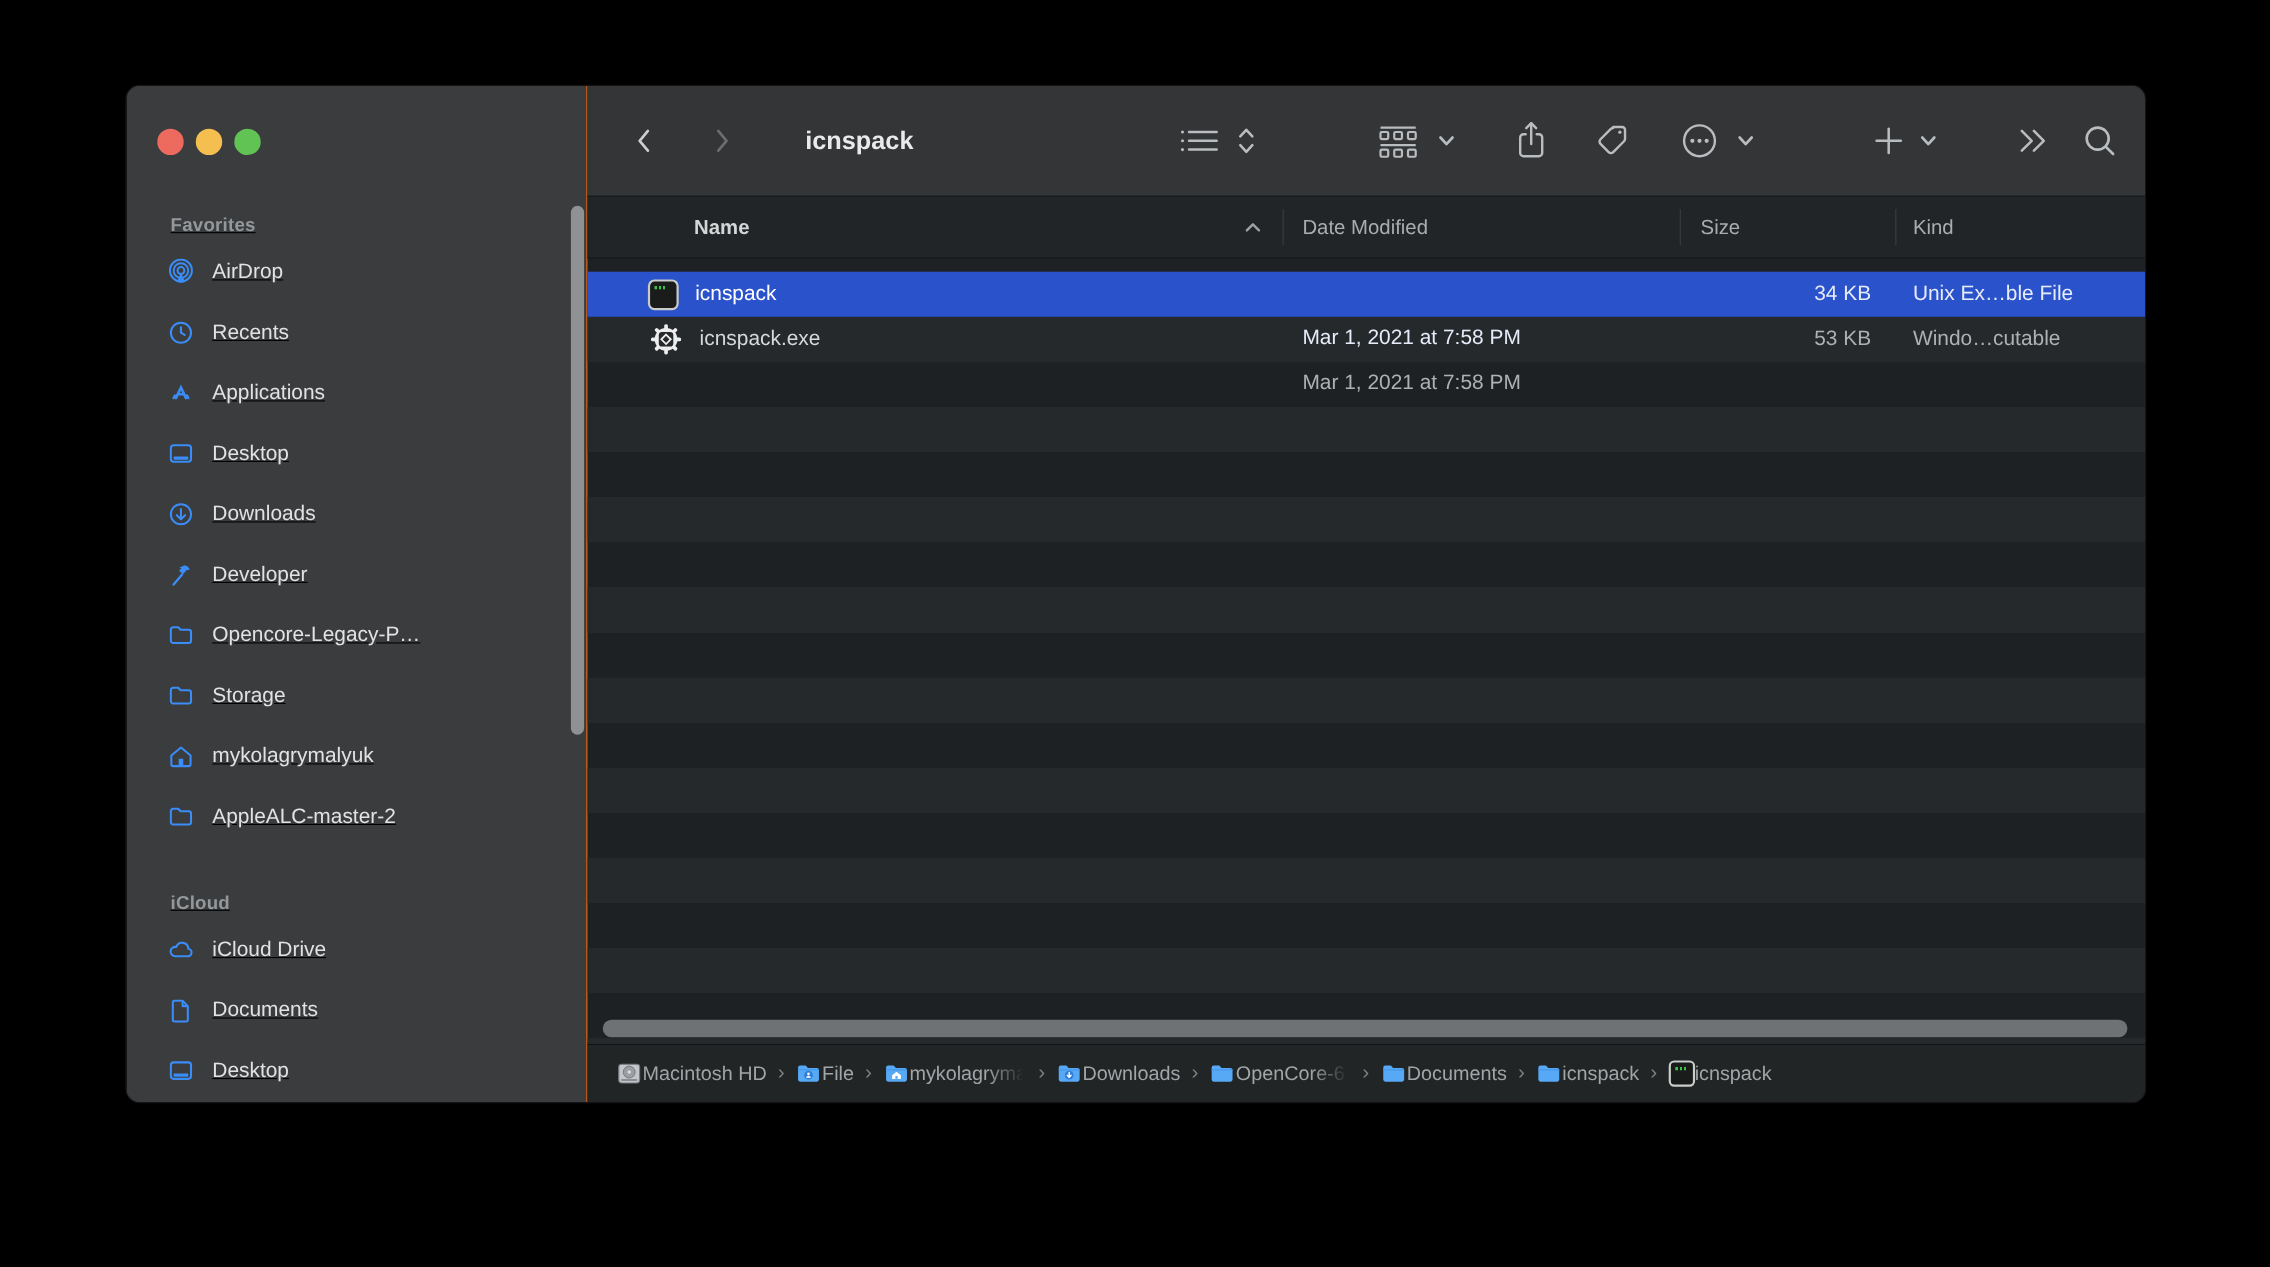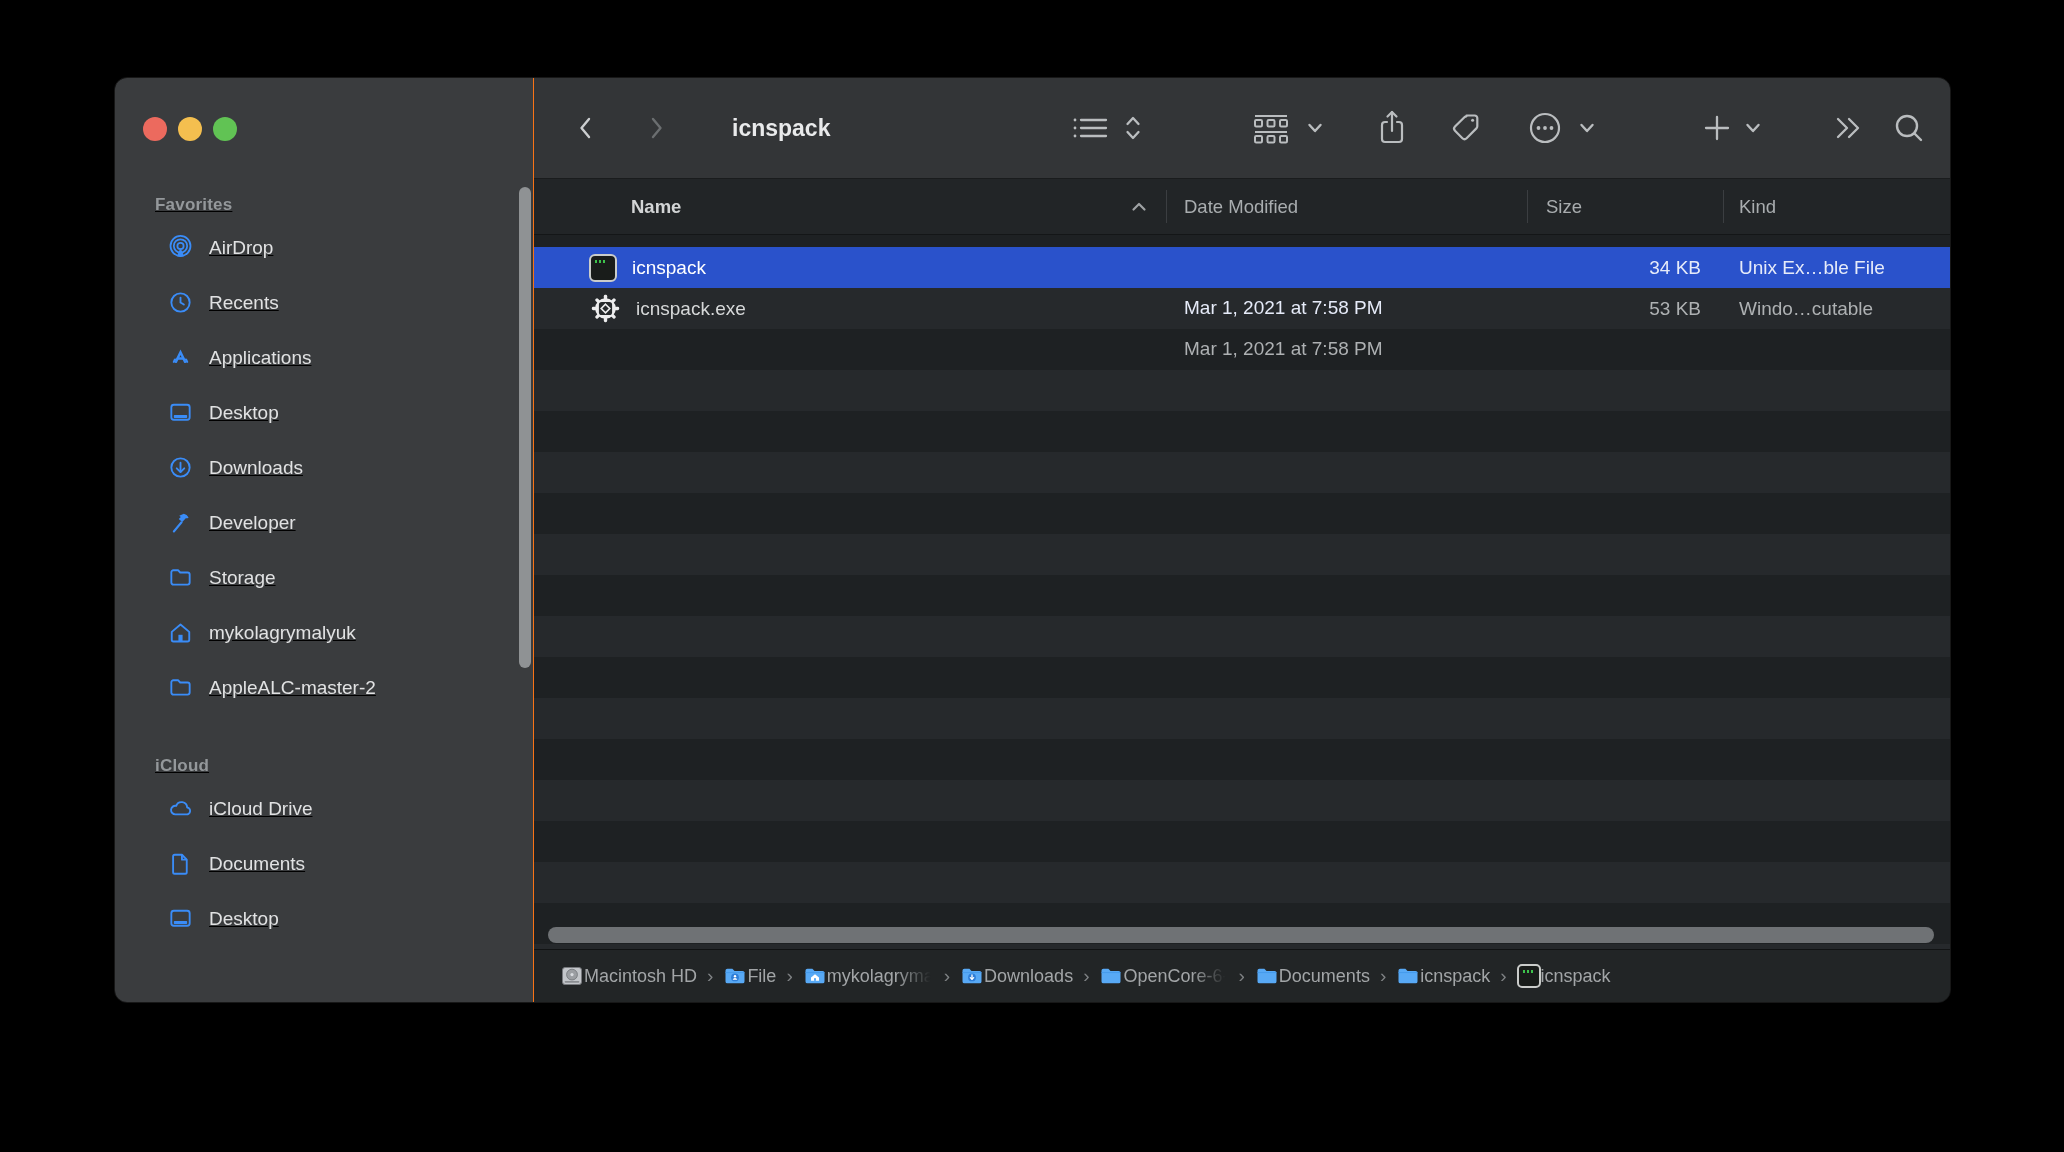--- a/index.html
+++ b/index.html
@@ -10,21 +10,21 @@
           outline:1px solid rgba(255,255,255,.09);}
   
   .sidebar{width:418px;flex:none;background:#3a3c3e;position:relative;text-decoration:underline;}
   .traffic{position:absolute;left:28px;top:39px;display:flex;gap:11px;}
   .tl{width:24px;height:24px;border-radius:50%;display:block;}
   .tl.red{background:#ec6a5e;}.tl.yellow{background:#f4bf4f;}.tl.green{background:#61c354;}
   .sb-list{padding-top:112px;}
   .sb-section{padding-left:40px;height:30px;display:flex;align-items:center;
               font-size:17px;font-weight:700;color:#94989b;letter-spacing:.2px;}
   .sb-section.icloud{margin-top:36px;}
-  .sb-item{height:55px;display:flex;align-items:center;padding-left:52px;gap:16px;color:#e1e2e3;
+  .sb-item{height:55px;display:flex;align-items:center;padding-left:36px;gap:16px;color:#e1e2e3;
            font-size:19px;}
   .sb-ic{width:26px;height:26px;flex:none;display:flex;align-items:center;justify-content:center;}
   .sb-ic svg{display:block;}
   .sb-label{white-space:nowrap;}
   .sb-scrollbar{position:absolute;left:404px;top:109px;width:12px;height:481px;border-radius:6px;
                 background:#8f9294;}
   
   .content{flex:1;display:flex;flex-direction:column;background:#1e2123;position:relative;
            border-left:1px solid #f97316;min-width:0;}
   .toolbar{height:100px;flex:none;background:#333537;position:relative;}
@@ -145,20 +145,28 @@
         <div class="sb-item">
           <span class="sb-ic">
             <svg width="25" height="25" viewBox="0 0 24 24" fill="none" stroke="#3a8cf7" stroke-width="2" stroke-linecap="round">
               <path d="M5.6 20.6 L13 11.8"></path>
               <path d="M10.8 5.6 l4.4-1.9 a7 7 0 0 1 4.6 3.4 l-1.6 1 -.9-.5 -3.6 3.9 -3.4-2.9 2-2 z" fill="#3a8cf7" stroke="none"></path>
             </svg>
             </span>
           <span class="sb-label">Developer</span>
         </div>
 
+        <div class="sb-item">
+          <span class="sb-ic">
+            <svg width="25" height="25" viewBox="0 0 24 24" fill="none" stroke="#3a8cf7" stroke-width="1.8" stroke-linejoin="round">
+              <path d="M3.2 7 a2 2 0 0 1 2-2 h4.4 l2.1 2.2 h7.1 a2 2 0 0 1 2 2 v7.6 a2 2 0 0 1 -2 2 H5.2 a2 2 0 0 1 -2-2 z"></path>
+            </svg>
+            </span>
+          <span class="sb-label">Opencore-Legacy-P…</span>
+        </div>
 
         <div class="sb-item">
           <span class="sb-ic">
             <svg width="25" height="25" viewBox="0 0 24 24" fill="none" stroke="#3a8cf7" stroke-width="1.8" stroke-linejoin="round">
               <path d="M3.2 7 a2 2 0 0 1 2-2 h4.4 l2.1 2.2 h7.1 a2 2 0 0 1 2 2 v7.6 a2 2 0 0 1 -2 2 H5.2 a2 2 0 0 1 -2-2 z"></path>
             </svg>
             </span>
           <span class="sb-label">Storage</span>
         </div>
 

